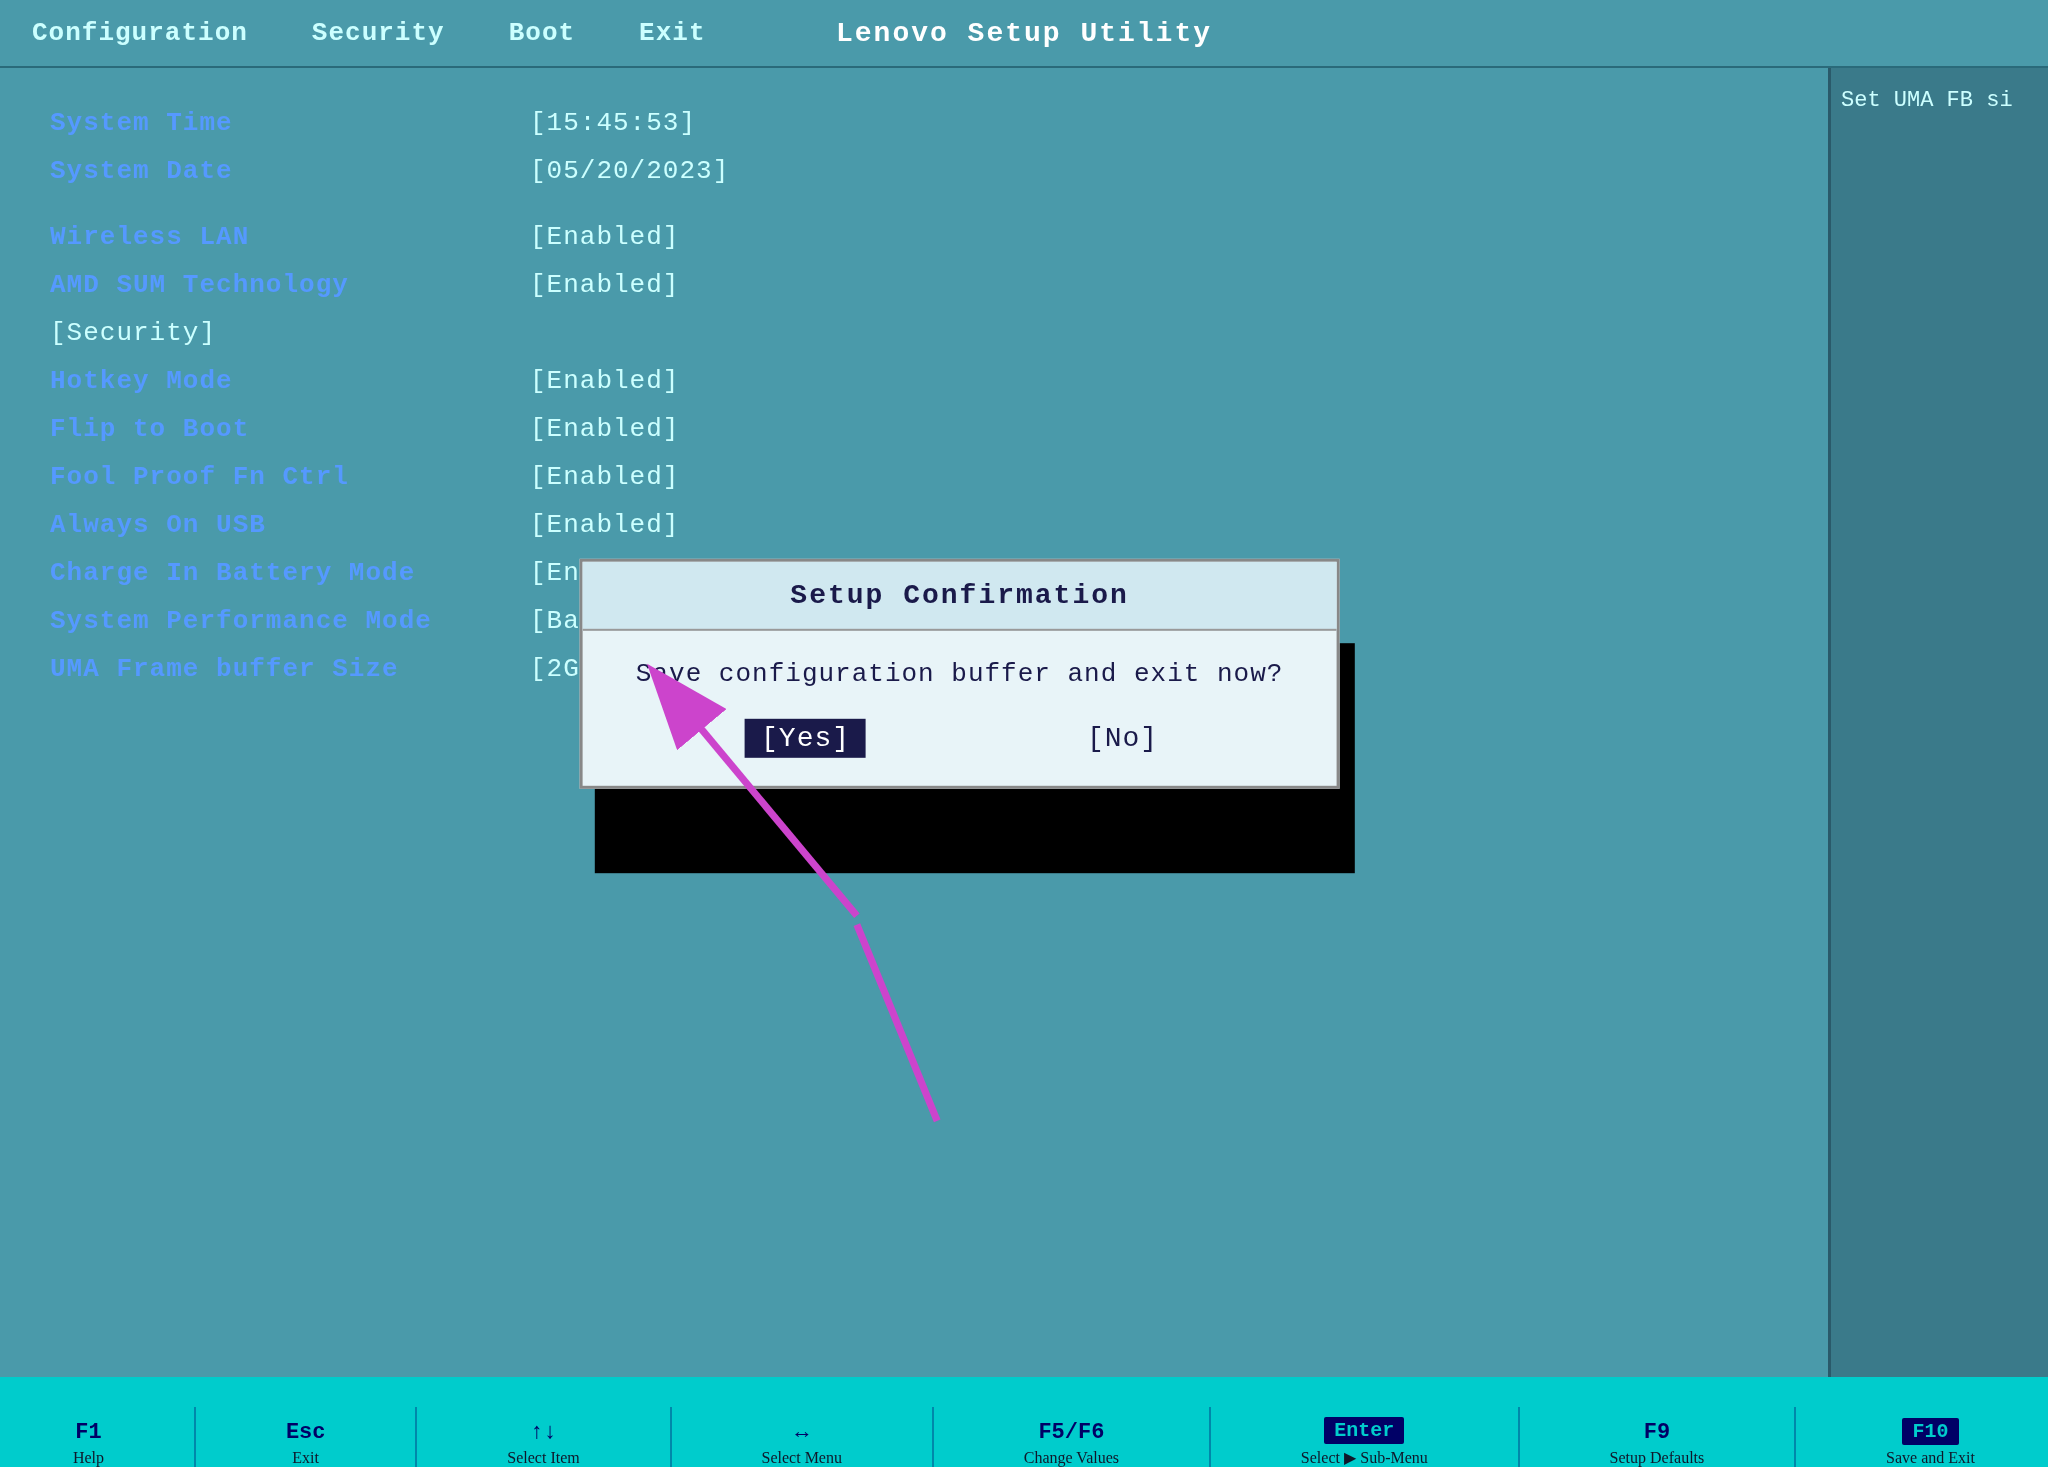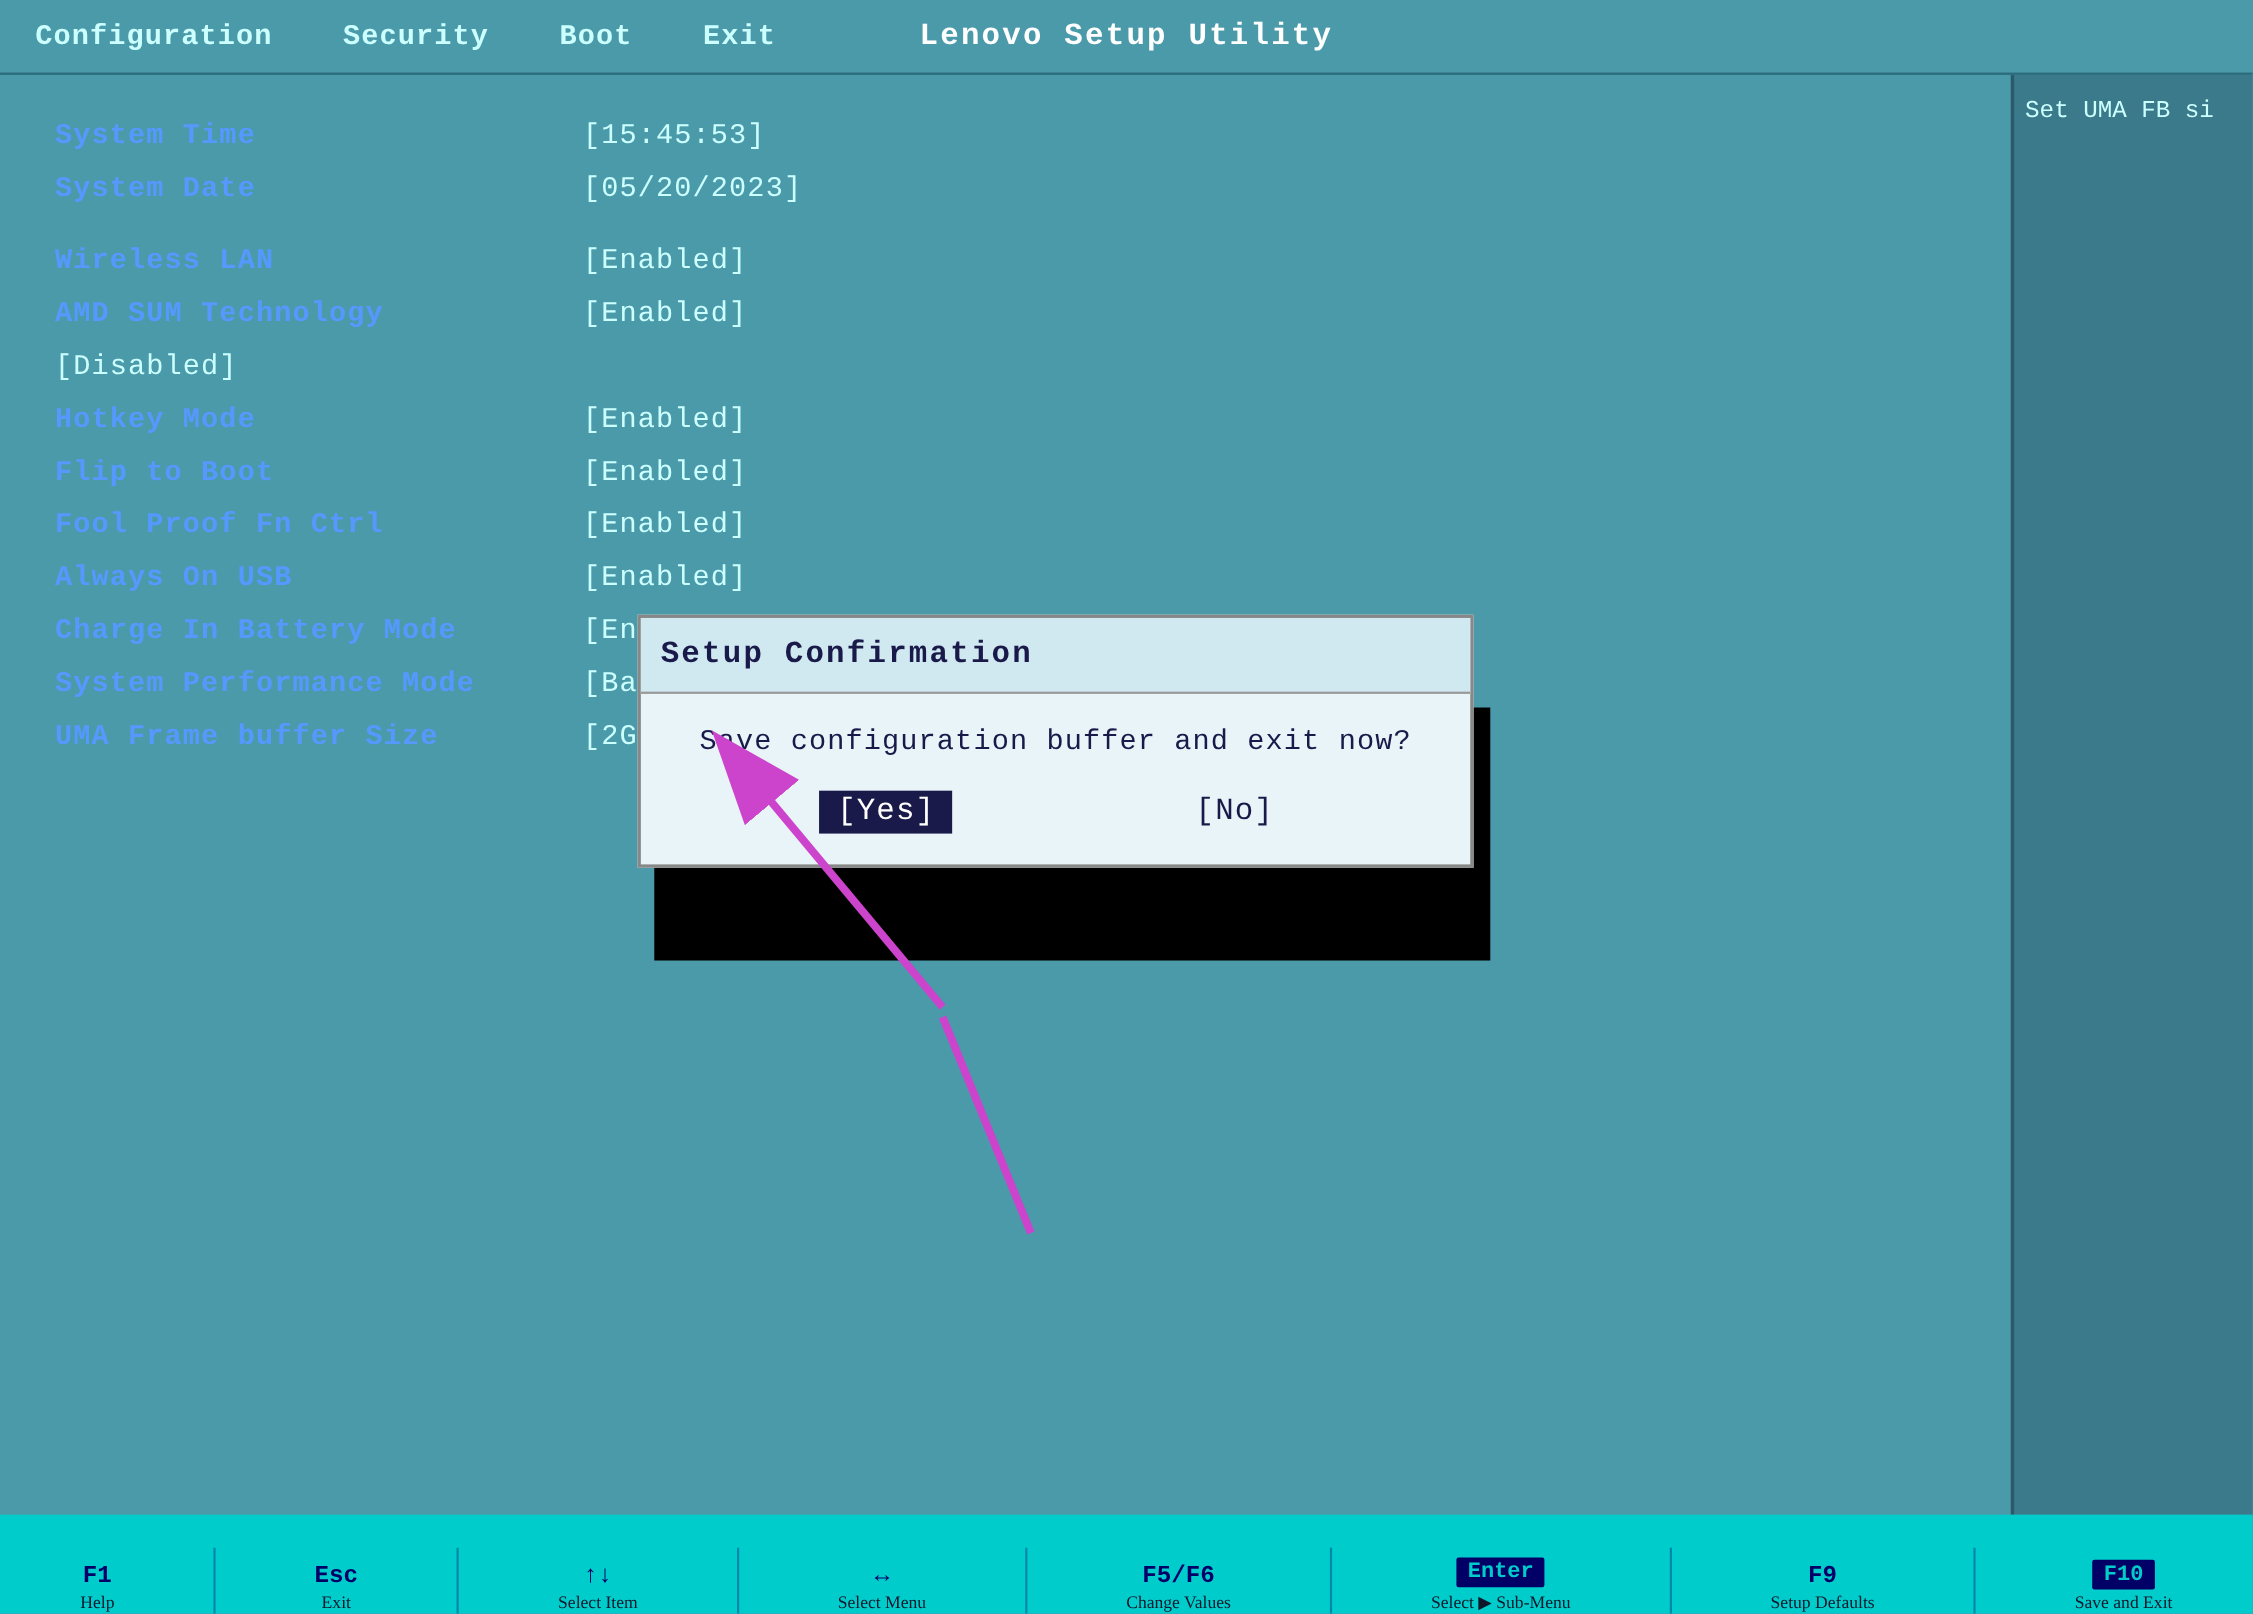--- a/index.html
+++ b/index.html
@@ -124,20 +124,21 @@
       position: absolute;
       top: 47%;
       left: 50%;
       transform: translate(-44%, -54%);
       z-index: 11;
       pointer-events: all;
     }
     .dialog-title {
       background: #d0e8f0;
       border-bottom: 2px solid #999;
+      text-align: center;
       padding: 18px;
       font-size: 28px;
       color: #1a1a4a;
       font-family: 'Courier New', Courier, monospace;
       letter-spacing: 2px;
       font-weight: bold;
     }
     .dialog-body {
       padding: 28px 20px 20px;
       text-align: center;
@@ -249,21 +250,21 @@
     <div>
       <div class="config-row">
         <span class="config-label">Wireless LAN</span>
         <span class="config-value">[Enabled]</span>
       </div>
       <div class="config-row">
         <span class="config-label">AMD SUM Technology</span>
         <span class="config-value">[Enabled]</span>
       </div>
       <div class="config-row">
-        <span class="config-value">[Disabled]</span>
+        <span class="config-value">[Security]</span>
       </div>
       <div class="config-row">
         <span class="config-label">Hotkey Mode</span>
         <span class="config-value">[Enabled]</span>
       </div>
       <div class="config-row">
         <span class="config-label">Flip to Boot</span>
         <span class="config-value">[Enabled]</span>
       </div>
       <div class="config-row">

